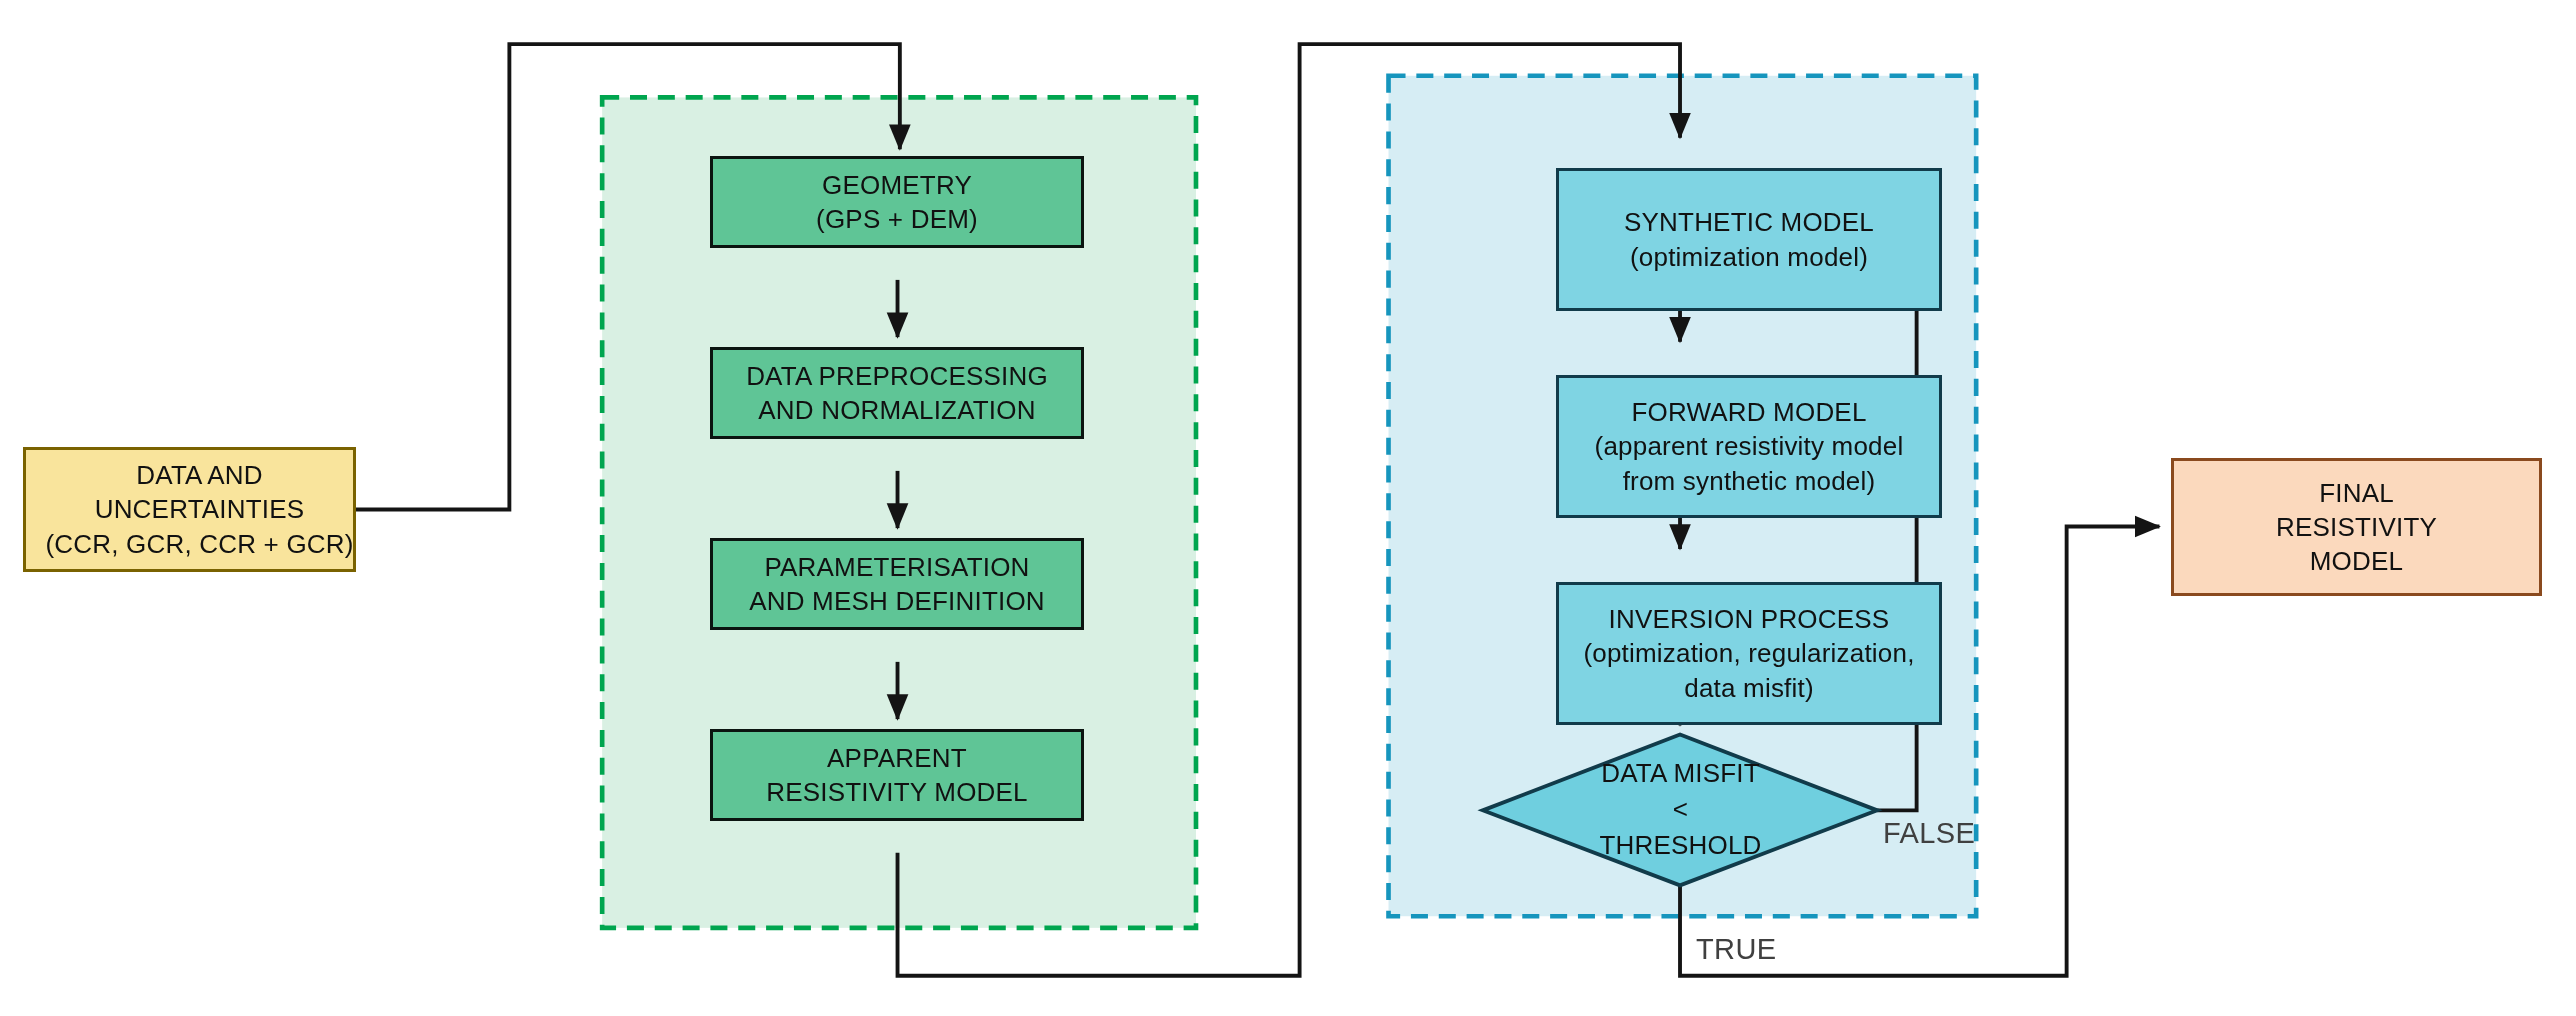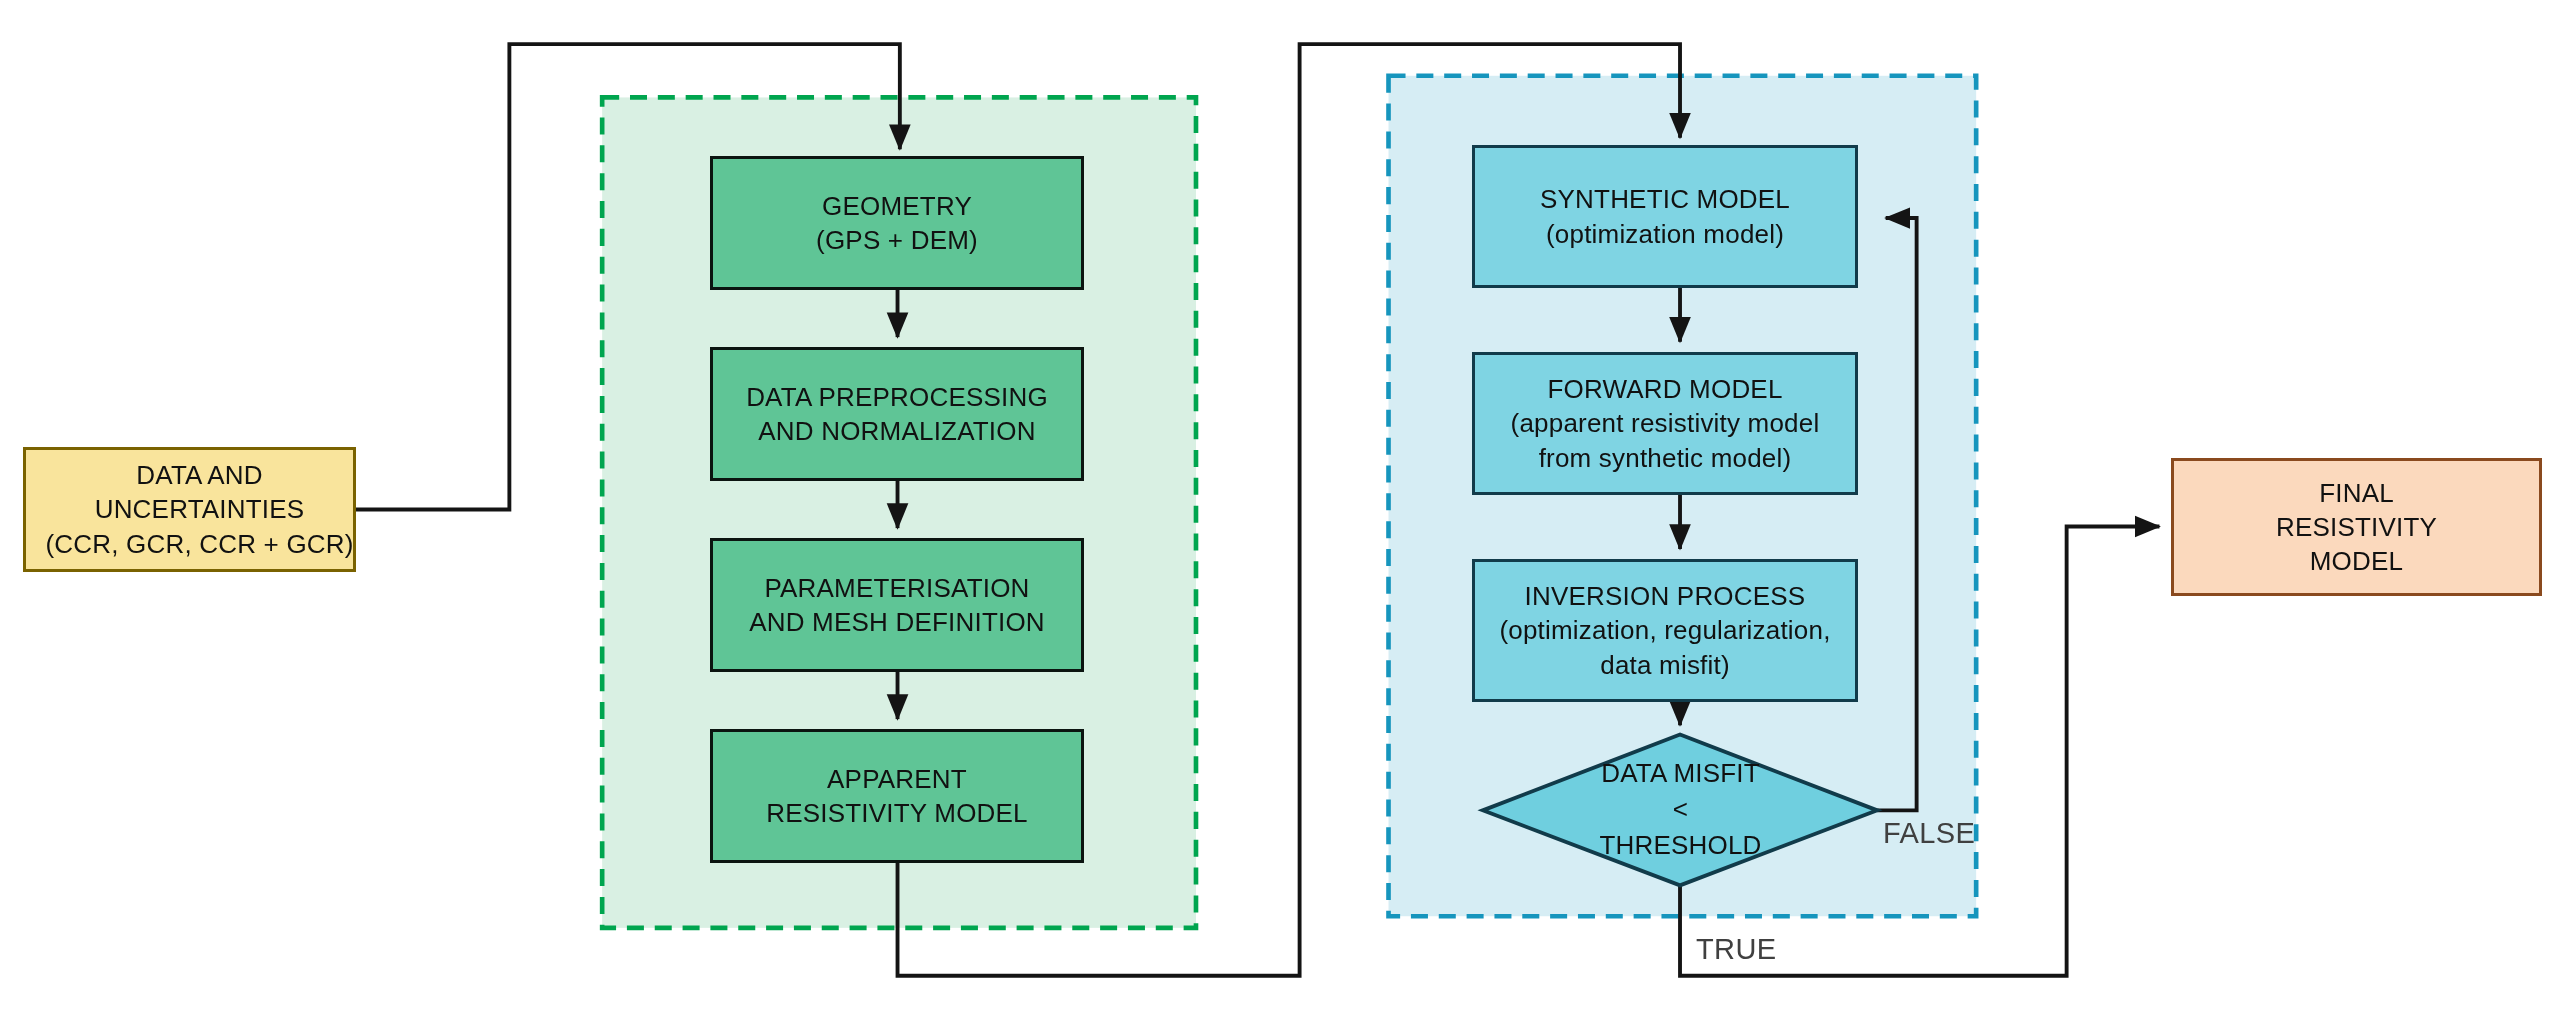--- a/index.html
+++ b/index.html
@@ -61,33 +61,34 @@
   }
 
   .node-input {
     left: 23px; top: 447px; width: 333px; height: 125px;
     background: var(--input-fill);
     border: 3.9px solid var(--input-border);
     padding-left: 20px;
   }
 
   .node-proc {
-    left: 710px; width: 374px; height: 134px;
+    left: 710px; width: 374px; height: 92px;
     background: var(--proc-box-fill);
     border: 3.9px solid var(--proc-box-border);
   }
   .node-proc.b1 { top: 156px; }
   .node-proc.b2 { top: 347px; }
   .node-proc.b3 { top: 538px; }
   .node-proc.b4 { top: 729px; }
 
   .node-inv {
-    left: 1472px; width: 386px; height: 143px;
+    left: 1556px; width: 386px; height: 143px;
     background: var(--inv-box-fill);
     border: 3.9px solid var(--inv-box-border);
+    margin-top: 23px;
   }
   .node-inv.c1 { top: 145px; }
   .node-inv.c2 { top: 352px; }
   .node-inv.c3 { top: 559px; }
 
   .node-decision {
     left: 1514px; top: 744px; width: 333px; height: 132px;
     background: transparent;
     border: none;
     z-index: 3;

